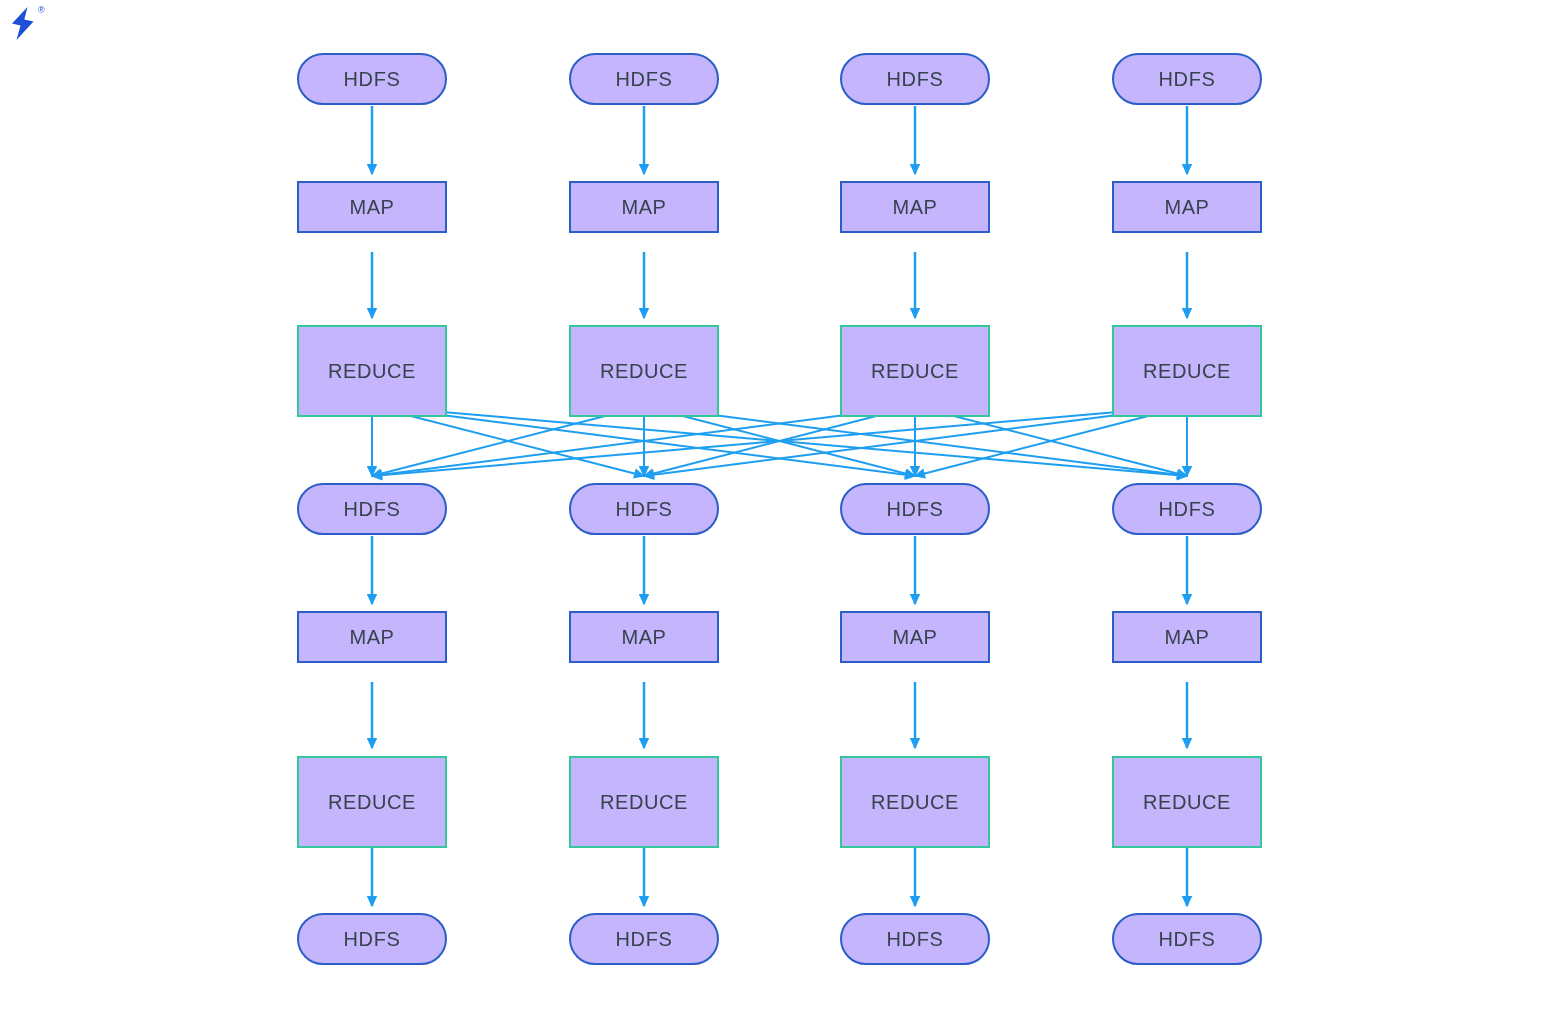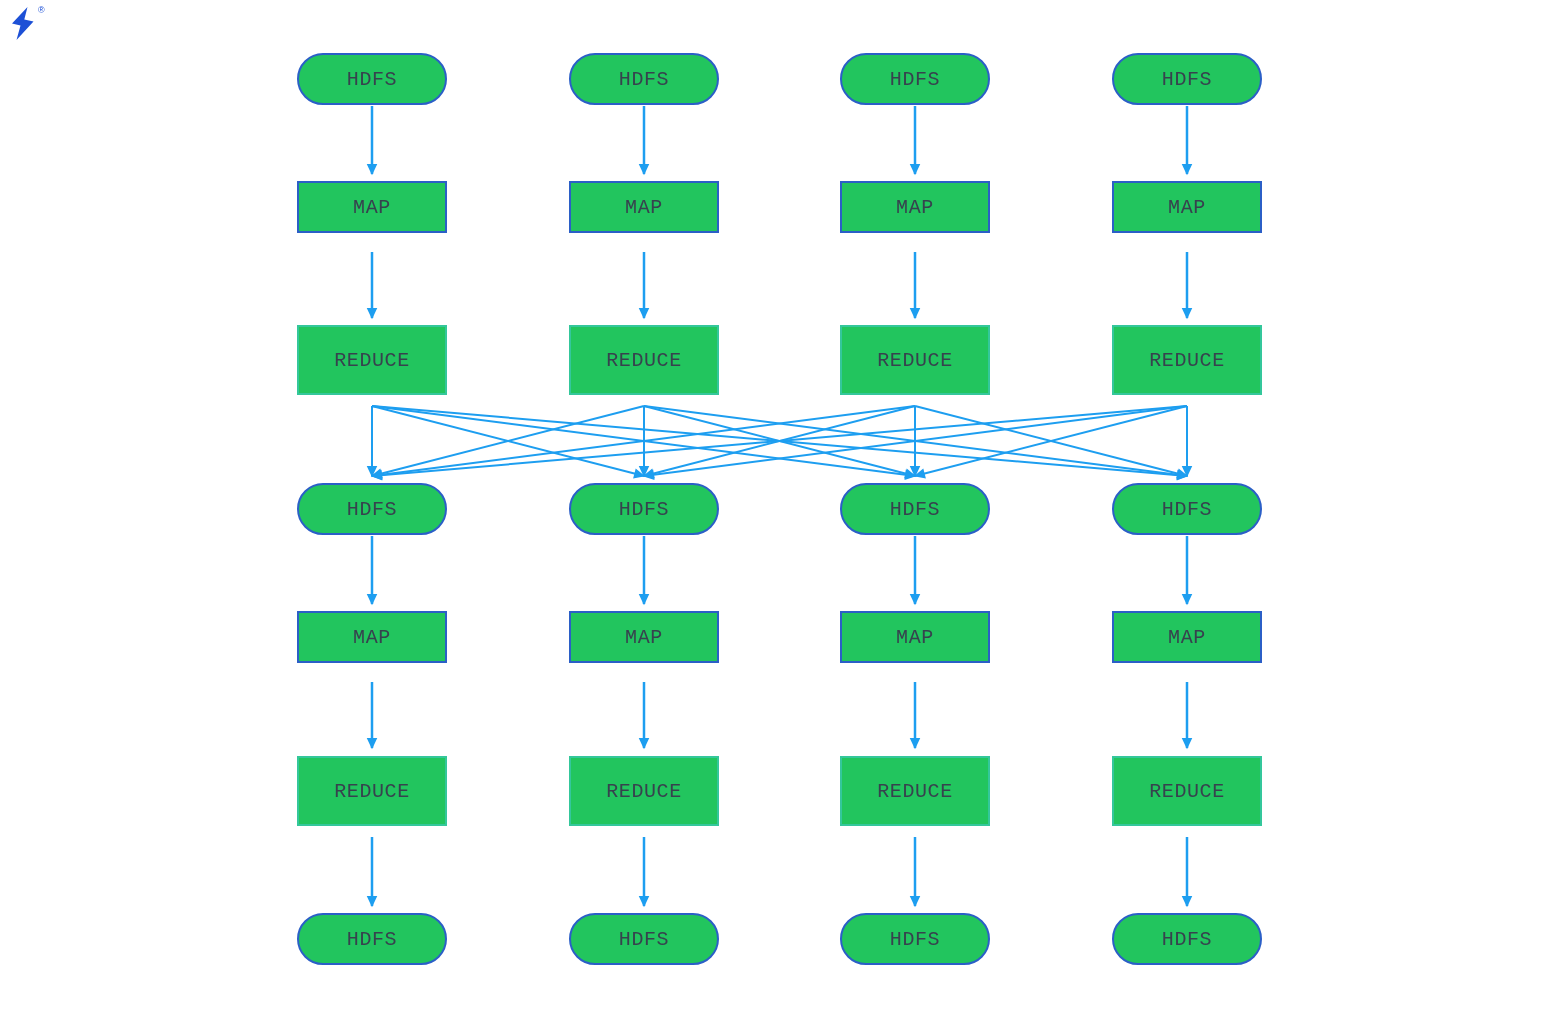--- a/index.html
+++ b/index.html
@@ -20,27 +20,27 @@
   .logo svg{position:absolute;left:0;top:2px;}
   .logo .reg{position:absolute;left:28px;top:0;font-size:9px;color:var(--logo);}
   
   .connectors{position:absolute;left:0;top:0;width:1560px;height:1018px;}
   .connectors line{stroke:var(--arrow);fill:none;}
   .vln{stroke-width:2.5;marker-end:url(#ah);}
   .mln{stroke-width:2;marker-end:url(#ah);}
   #ah path{fill:var(--arrow);}
   
   .node{
-    position:absolute;width:150px;box-sizing:border-box;background:#22c55e;
+    position:absolute;width:150px;box-sizing:border-box;background:#c4b5fd;
     display:flex;align-items:center;justify-content:center;
-    color:var(--text);font-size:20px;letter-spacing:0.6px;font-family:Liberation Mono, monospace;
+    color:var(--text);font-size:20px;letter-spacing:0.6px;
   }
   .pill{height:52px;border:2px solid var(--node-blue);border-radius:27px;}
   .box-blue{height:52px;border:2px solid var(--node-blue);}
-  .box-green{height:70px;border:2px solid var(--node-green);}
+  .box-green{height:92px;border:2px solid var(--node-green);}
   
   .c0{left:297px;} .c1{left:569px;} .c2{left:840px;} .c3{left:1112px;}
   
   .r0{top:53px;} .r1{top:181px;} .r2{top:325px;} .r3{top:483px;}
   .r4{top:611px;} .r5{top:756px;} .r6{top:913px;}
 </style>
 </head>
 <body>
 
 <div class="canvas">

